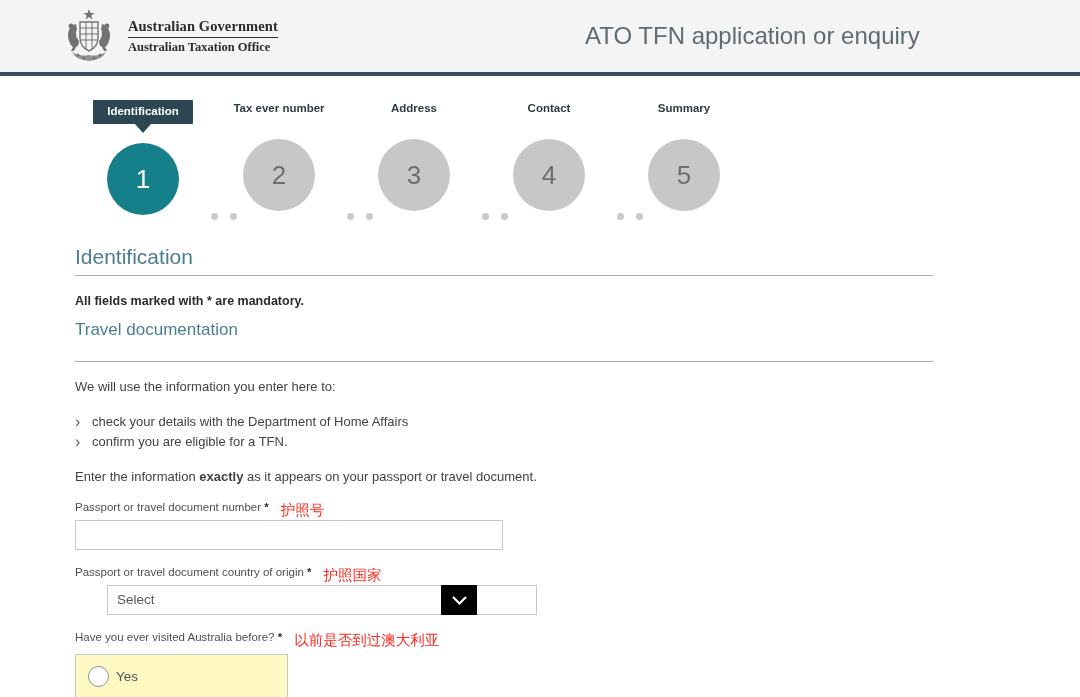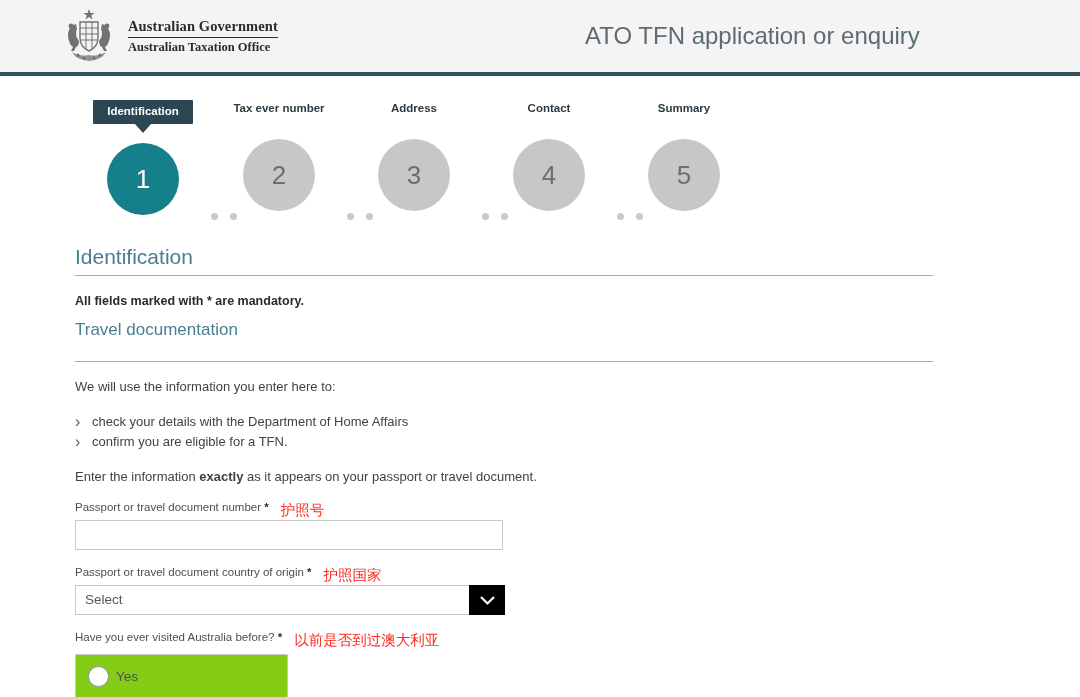--- a/index.html
+++ b/index.html
@@ -227,22 +227,23 @@
     background: #ffffff;
     box-sizing: border-box;
     font-size: 13px;
     padding: 0 8px;
     font-family: "Liberation Sans", sans-serif;
     color: #333;
     outline: none;
   }
   .select-wrap {
     position: relative;
-    width: 430px;
+    width: 370px;
     height: 30px;
+    margin-left: 32px;
   }
   .select-box {
     width: 430px;
     height: 30px;
     border: 1px solid #c9c9c9;
     box-sizing: border-box;
     background: #ffffff;
     font-size: 13.5px;
     color: #53585b;
     line-height: 28px;
@@ -265,21 +266,21 @@
     margin-top: 4px;
   }
   .radio-box {
     width: 213px;
     height: 44px;
     border: 1px solid #c9c9c9;
     box-sizing: border-box;
     display: flex;
     align-items: center;
     padding-left: 12px;
-    background: #84cc16;
+    background: #fef9c3;
   }
   .radio-dot {
     width: 19px;
     height: 19px;
     border: 1.5px solid #8d9296;
     border-radius: 50%;
     background: #fff;
     flex: none;
   }
   .radio-text {

